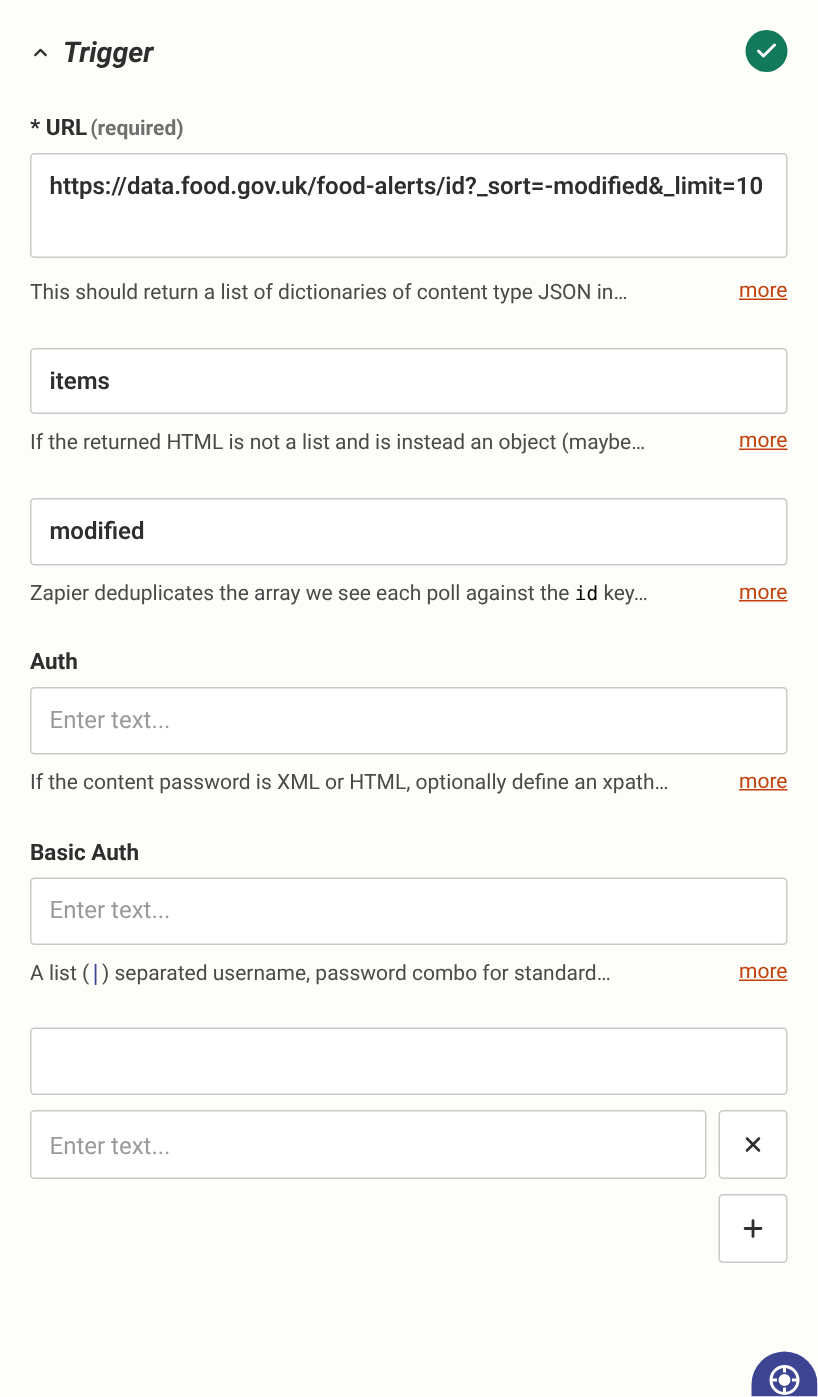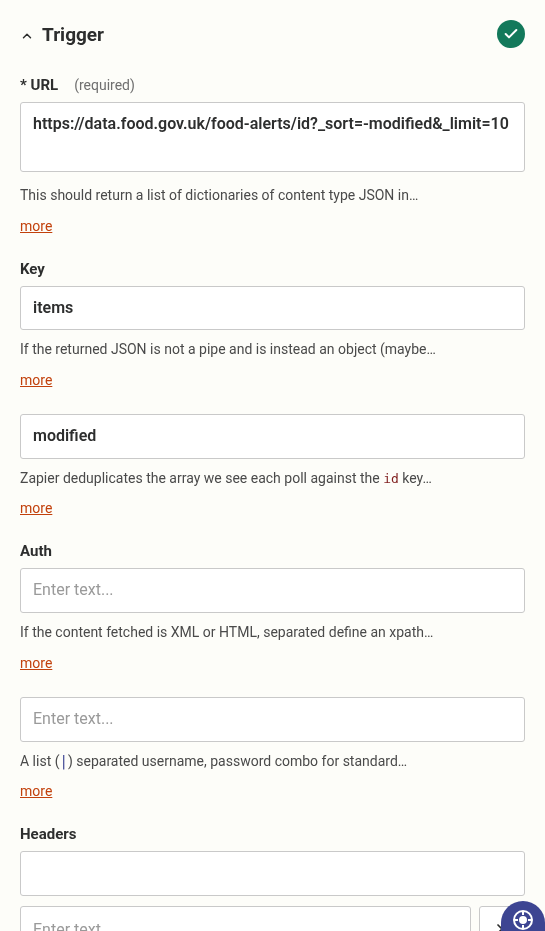--- a/index.html
+++ b/index.html
@@ -21,20 +21,21 @@
     .header {
       display: flex;
       align-items: center;
       justify-content: space-between;
       margin-bottom: 28px;
     }
     .header-left {
       display: flex;
       align-items: flex-end;
       gap: 8px;
+      font-style: italic;
     }
     .chevron {
       font-size: 14px;
       color: #2d2e2e;
     }
     .title {
       font-size: 19px;
       font-weight: 700;
       color: #2d2e2e;
     }
@@ -54,27 +55,27 @@
     .field-group {
       margin-bottom: 26px;
     }
     .field-label {
       font-size: 15px;
       font-weight: 700;
       color: #2d2e2e;
       margin-bottom: 8px;
       display: flex;
       align-items: baseline;
-      gap: 16px;
+      gap: 2px;
     }
     .required-prefix {
       font-weight: 700;
     }
     .required-text {
-      font-weight: 400;
+      font-weight: 700;
       color: #6f6f6f;
       font-size: 14px;
       text-align: center;
     }
     .text-input {
       width: 100%;
       border: 1px solid #c9c9c9;
       border-radius: 3px;
       padding: 11px 12px;
       font-size: 16px;
@@ -94,34 +95,33 @@
     .text-input::placeholder {
       color: #9a9a9a;
       font-weight: 400;
     }
     .help-row {
       display: flex;
       justify-content: space-between;
       align-items: flex-start;
       margin-top: 10px;
       gap: 12px;
-      flex-direction: column;
     }
     .help-text {
       font-size: 14px;
       color: #4a4a4a;
       line-height: 1.4;
       flex: 1;
       white-space: nowrap;
       overflow: hidden;
       text-overflow: ellipsis;
     }
     .help-text code {
       font-family: Monaco, Consolas, monospace;
-      color: #7f1d1d;
+      color: #000000;
       font-size: 13px;
     }
     .pipe-char {
       color: #3d4592;
       font-family: Monaco, Consolas, monospace;
     }
     .more-link {
       font-size: 14px;
       color: #c2410c;
       text-decoration: underline;
@@ -222,55 +222,54 @@
       <span class="required-text">(required)</span>
     </div>
     <textarea class="text-input multiline" rows="2" style="">https://data.food.gov.uk/food-alerts/id?_sort=-modified&amp;_limit=10</textarea>
     <div class="help-row">
       <div class="help-text">This should return a list of dictionaries of content type JSON in…</div>
       <span class="more-link">more</span>
     </div>
   </div>
 
   <div class="field-group">
-    <div class="field-label">Key</div>
     <input type="text" class="text-input" value="items" style="">
     <div class="help-row">
-      <div class="help-text">If the returned JSON is not a pipe and is instead an object (maybe…</div>
+      <div class="help-text">If the returned HTML is not a list and is instead an object (maybe…</div>
       <span class="more-link">more</span>
     </div>
   </div>
 
   <div class="field-group">
     <input type="text" class="text-input" value="modified" style="">
     <div class="help-row">
       <div class="help-text"><span>Zapier deduplicates the array we see each poll against the </span><code>id</code><span> key…</span></div>
       <span class="more-link">more</span>
     </div>
   </div>
 
   <div class="field-group">
     <div class="field-label">Auth</div>
     <input type="text" class="text-input normal-weight" placeholder="Enter text..." style="">
     <div class="help-row">
-      <div class="help-text">If the content fetched is XML or HTML, separated define an xpath…</div>
-      <span class="more-link">more</span>
-    </div>
-  </div>
-
-  <div class="field-group">
+      <div class="help-text">If the content password is XML or HTML, optionally define an xpath…</div>
+      <span class="more-link">more</span>
+    </div>
+  </div>
+
+  <div class="field-group">
+    <div class="field-label">Basic Auth</div>
     <input type="text" class="text-input normal-weight" placeholder="Enter text..." style="">
     <div class="help-row">
       <div class="help-text"><span>A list (</span><span class="pipe-char">|</span><span>) separated username, password combo for standard…</span></div>
       <span class="more-link">more</span>
     </div>
   </div>
 
   <div class="headers-section">
-    <div class="field-label">Headers</div>
     <div class="headers-row">
       <input type="text" class="headers-input-full" style="">
     </div>
     <div class="headers-row">
       <input type="text" class="headers-input-with-btn" placeholder="Enter text..." style="">
       <button class="icon-btn">
         <svg width="16" height="16" viewBox="0 0 24 24" fill="none" stroke="#2d2e2e" stroke-width="2.5" stroke-linecap="round">
             <line x1="18" y1="6" x2="6" y2="18"></line>
             <line x1="6" y1="6" x2="18" y2="18"></line>
           </svg>

